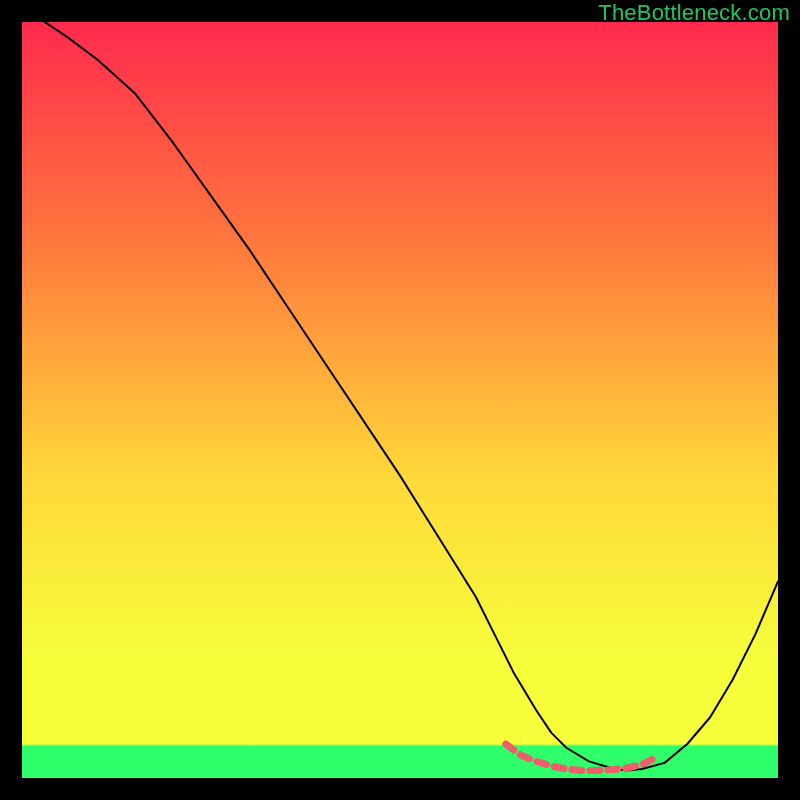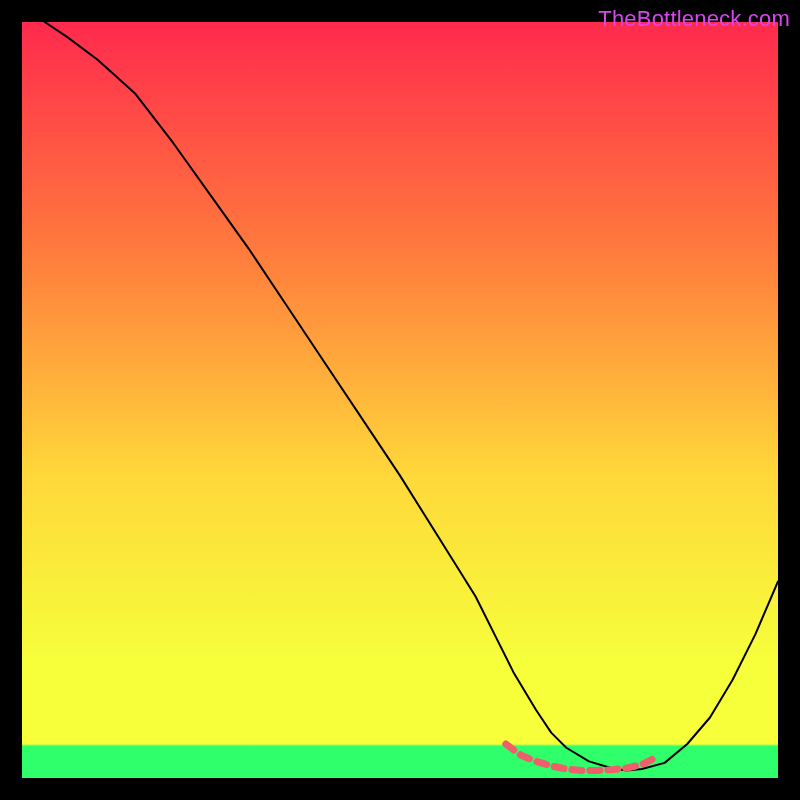--- a/index.html
+++ b/index.html
@@ -12,23 +12,23 @@
     font-family: Arial, Helvetica, sans-serif;
   }
   .frame {
     position: relative;
     width: 800px;
     height: 800px;
     background: #000;
   }
   .watermark {
     position: absolute;
-    top: 6px;
+    top: 0;
     right: 10px;
-    color: #d946ef;
+    color: #22c55e;
     font-size: 22px;
     font-weight: 500;
     letter-spacing: 0.2px;
     z-index: 3;
   }
   .plot {
     position: absolute;
     left: 22px;
     right: 22px;
     top: 22px;

